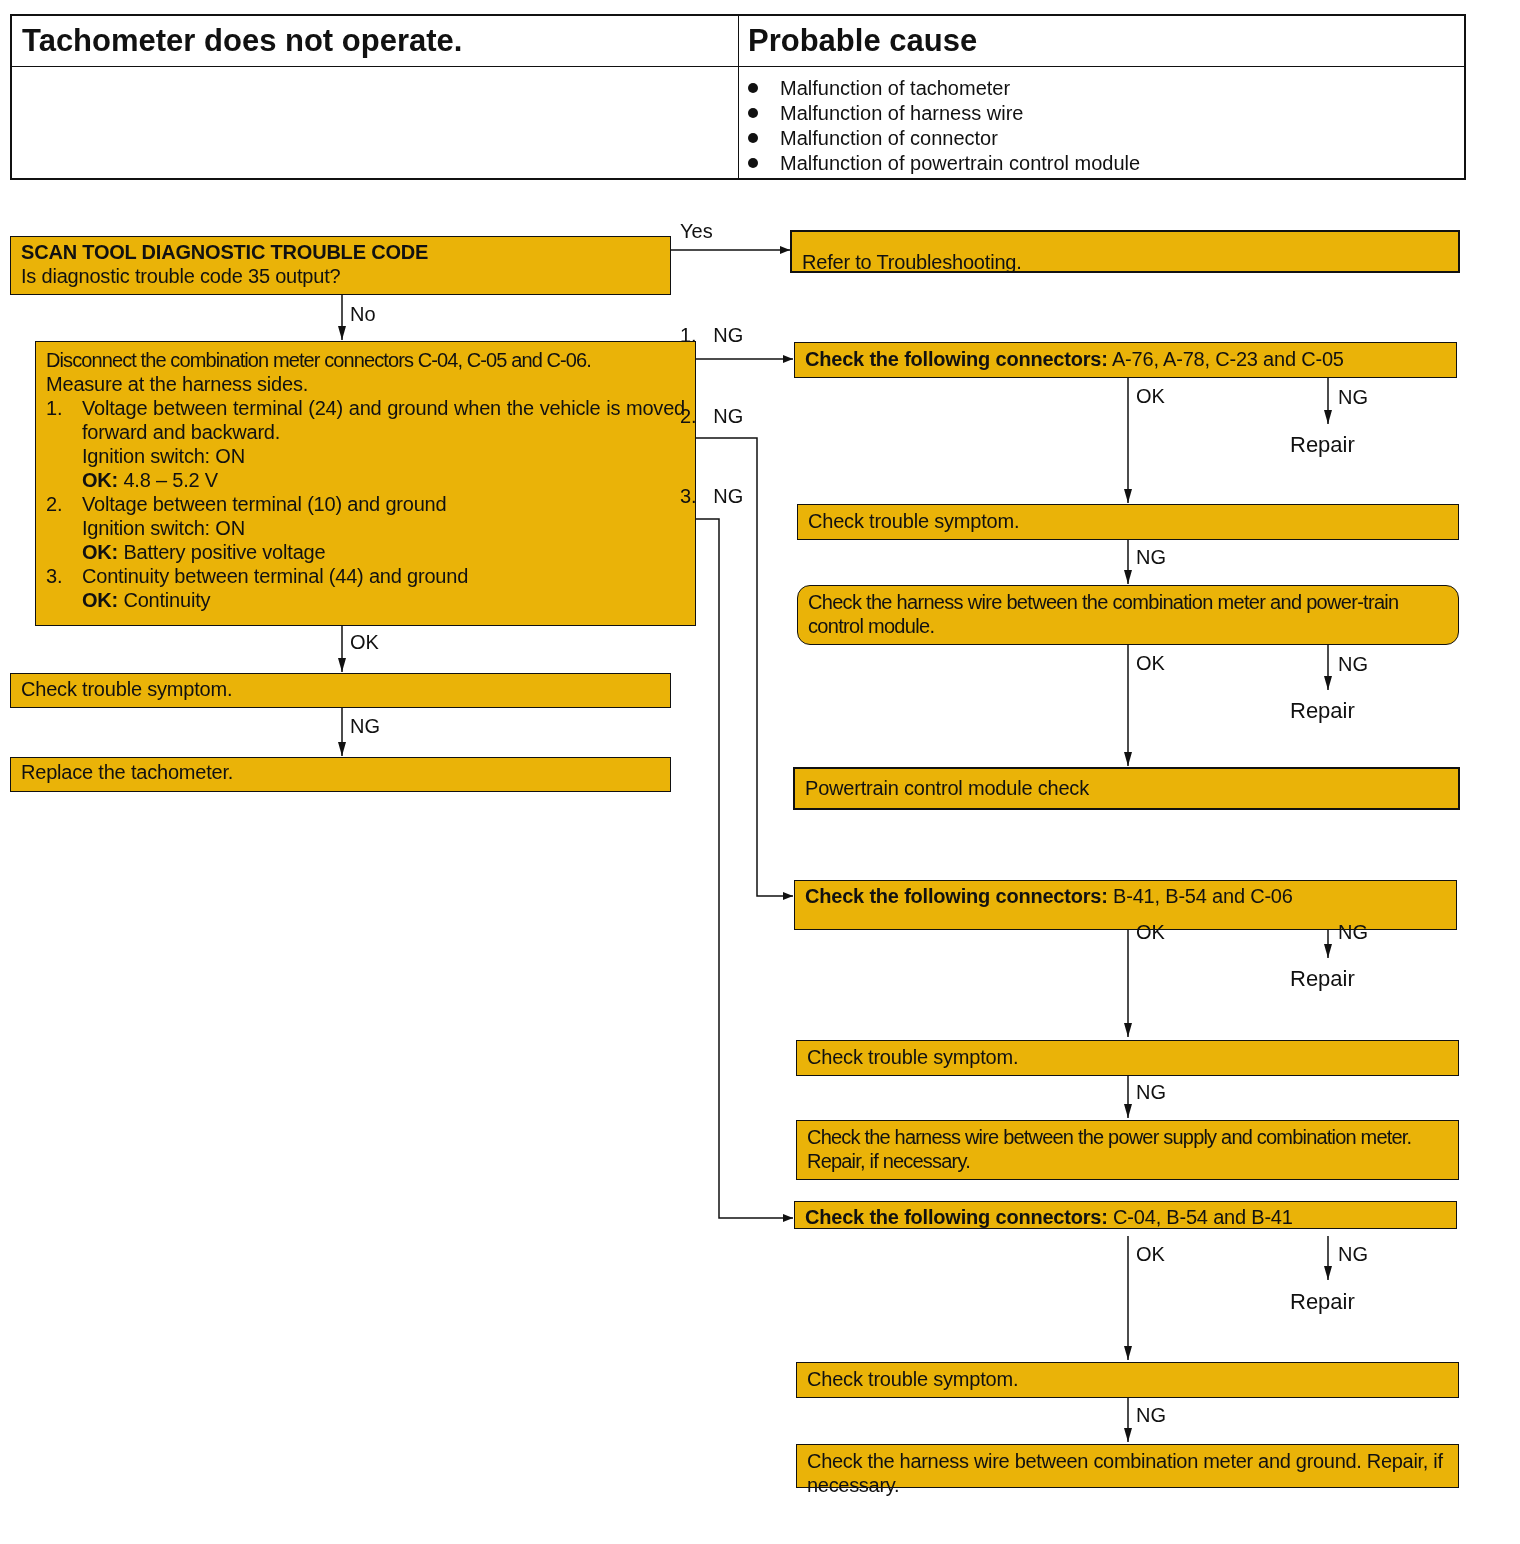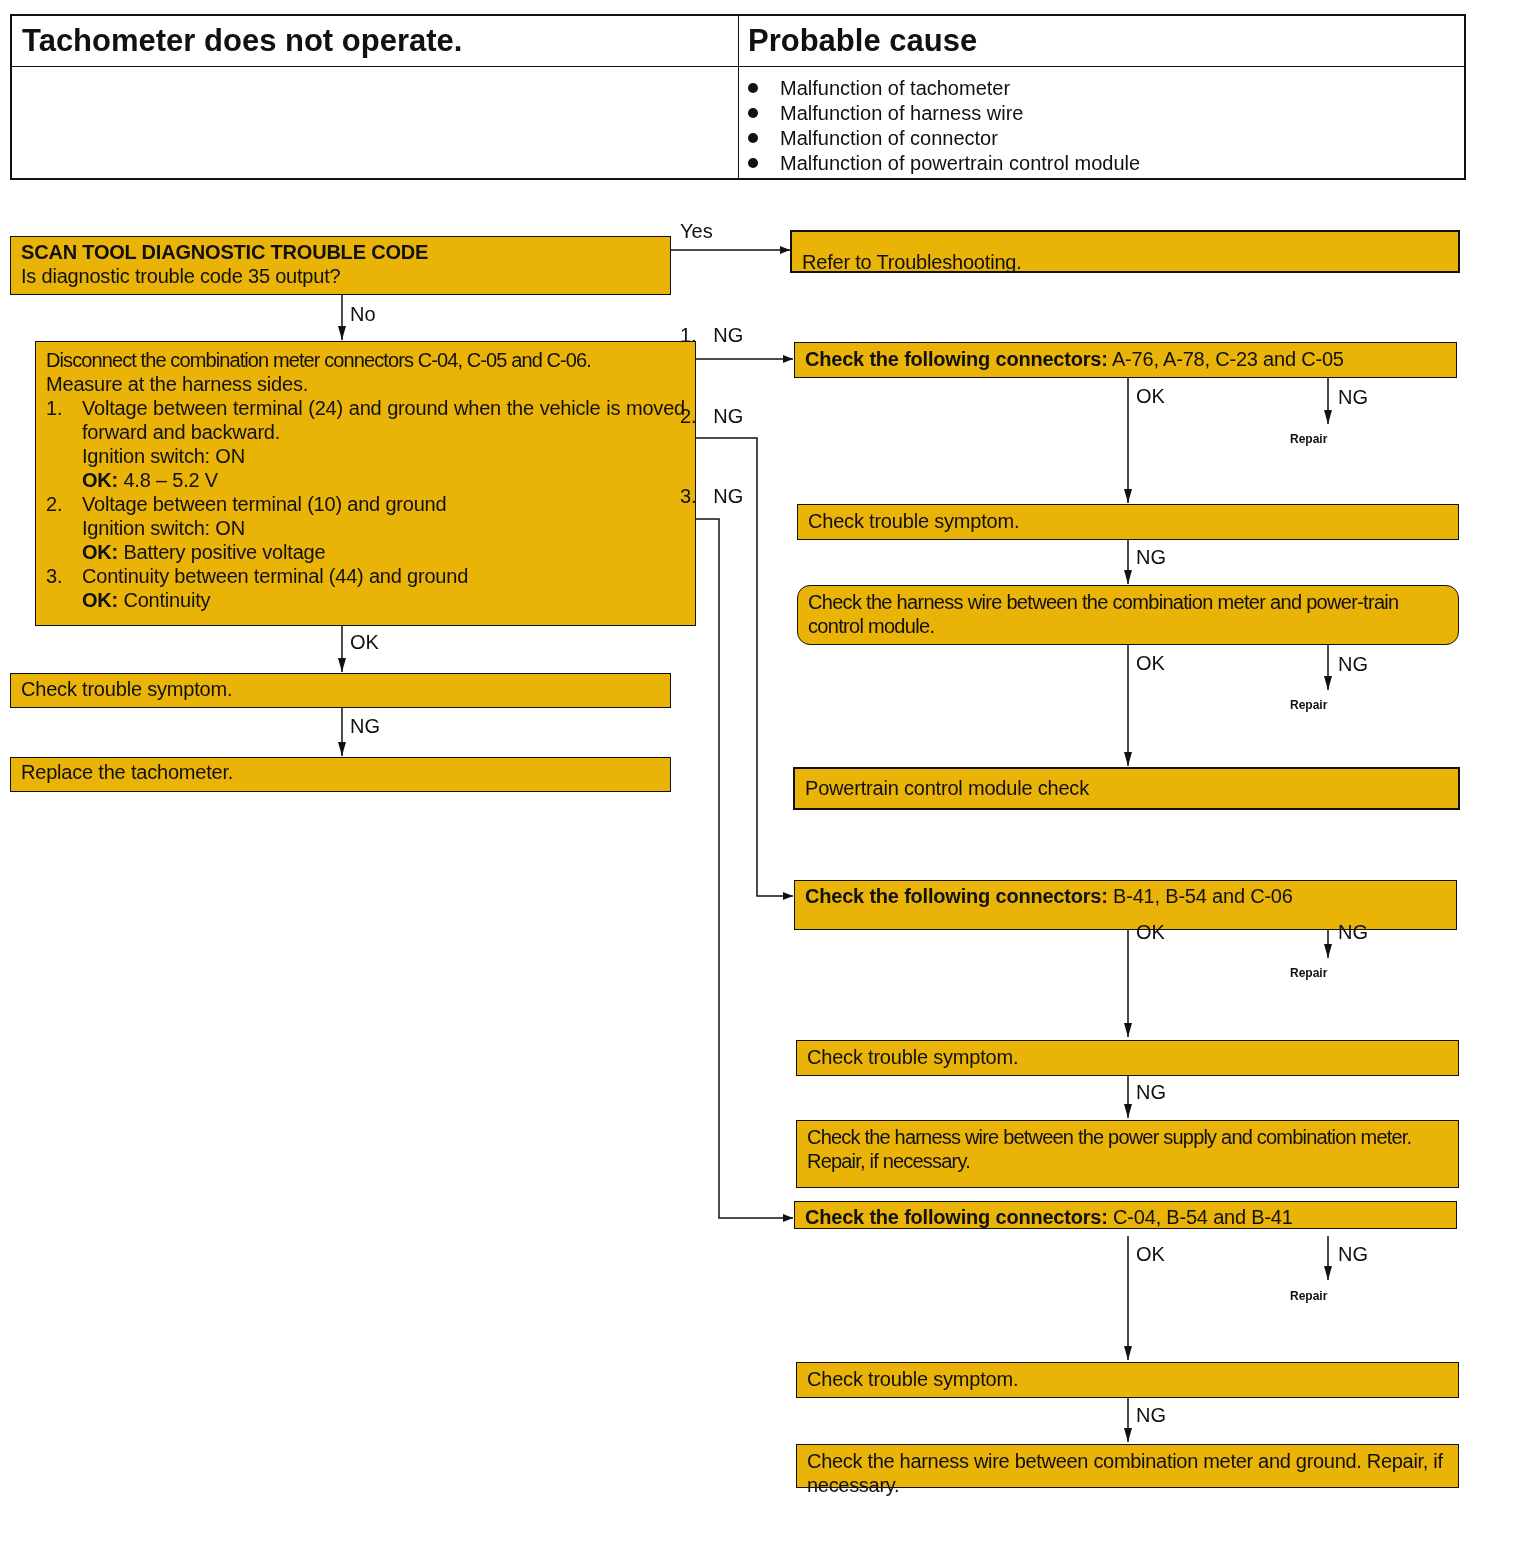--- a/index.html
+++ b/index.html
@@ -3,21 +3,21 @@
 <meta charset="utf-8">
 <style>
   html, body { margin: 0; padding: 0; background: #ffffff; }
   body { width: 1520px; height: 1544px; position: relative; overflow: hidden;
          font-family: "Liberation Sans", sans-serif; color: #111; }
   .box { position: absolute; border: 1.5px solid #111; background: #eab308; box-sizing: border-box;
          font-size: 20px; line-height: 24px; padding: 4px 10px; letter-spacing: -0.2px; }
   .box.thick { border-width: 2.5px; }
   .b { font-weight: bold; }
   .lbl { position: absolute; font-size: 20px; line-height: 22px; }
-  .repair { position: absolute; font-size: 12px; font-weight: bold; }
+  .repair { position: absolute; font-size: 22px; font-weight: normal; }
   svg.lines { position: absolute; left: 0; top: 0; }
 
   
   .hdr { position: absolute; left: 10px; top: 14px; width: 1456px; height: 166px;
          border: 2px solid #111; box-sizing: border-box; }
   .hdr .vsep { position: absolute; left: 726px; top: 0; bottom: 0; border-left: 1.5px solid #111; }
   .hdr .hsep { position: absolute; left: 0; right: 0; top: 50px; border-top: 1.5px solid #111; }
   .hdr .title { position: absolute; left: 10px; top: 6px; font-size: 31px; font-weight: bold; line-height: 38px; }
   .hdr .pc-title { position: absolute; left: 736px; top: 6px; font-size: 31px; font-weight: bold; line-height: 38px; }
   .hdr .comment { position: absolute; left: 10px; top: 56px; width: 706px; font-size: 20px; line-height: 24px; }
@@ -173,21 +173,21 @@
 <div class="box" style="left:794px; top:880px; width:663px; height:50px; padding-top:3px;">
   <span class="b">Check the following connectors:</span> <span>B-41, B-54 and C-06</span>
 </div>
 <div class="lbl" style="left:1136px; top:921px;">OK</div>
 <div class="lbl" style="left:1338px; top:921px;">NG</div>
 <div class="repair" style="left:1290px; top:966px;">Repair</div>
 <div class="box" style="left:796px; top:1040px; width:663px; height:36px; padding-top:4px;">
   <span>Check trouble symptom.</span>
 </div>
 <div class="lbl" style="left:1136px; top:1081px;">NG</div>
-<div class="box" style="left:796px; top:1120px; width:663px; height:68px; padding-top:4px;">
+<div class="box" style="left:796px; top:1120px; width:663px; height:60px; padding-top:4px;">
   <span style="letter-spacing:-0.8px;">Check the harness wire between the power supply and combination meter. Repair, if necessary.</span>
 </div>
 
 <div class="box" style="left:794px; top:1201px; width:663px; height:28px; padding-top:3px;">
   <span class="b">Check the following connectors:</span> <span>C-04, B-54 and B-41</span>
 </div>
 <div class="lbl" style="left:1136px; top:1243px;">OK</div>
 <div class="lbl" style="left:1338px; top:1243px;">NG</div>
 <div class="repair" style="left:1290px; top:1289px;">Repair</div>
 <div class="box" style="left:796px; top:1362px; width:663px; height:36px; padding-top:4px;">

